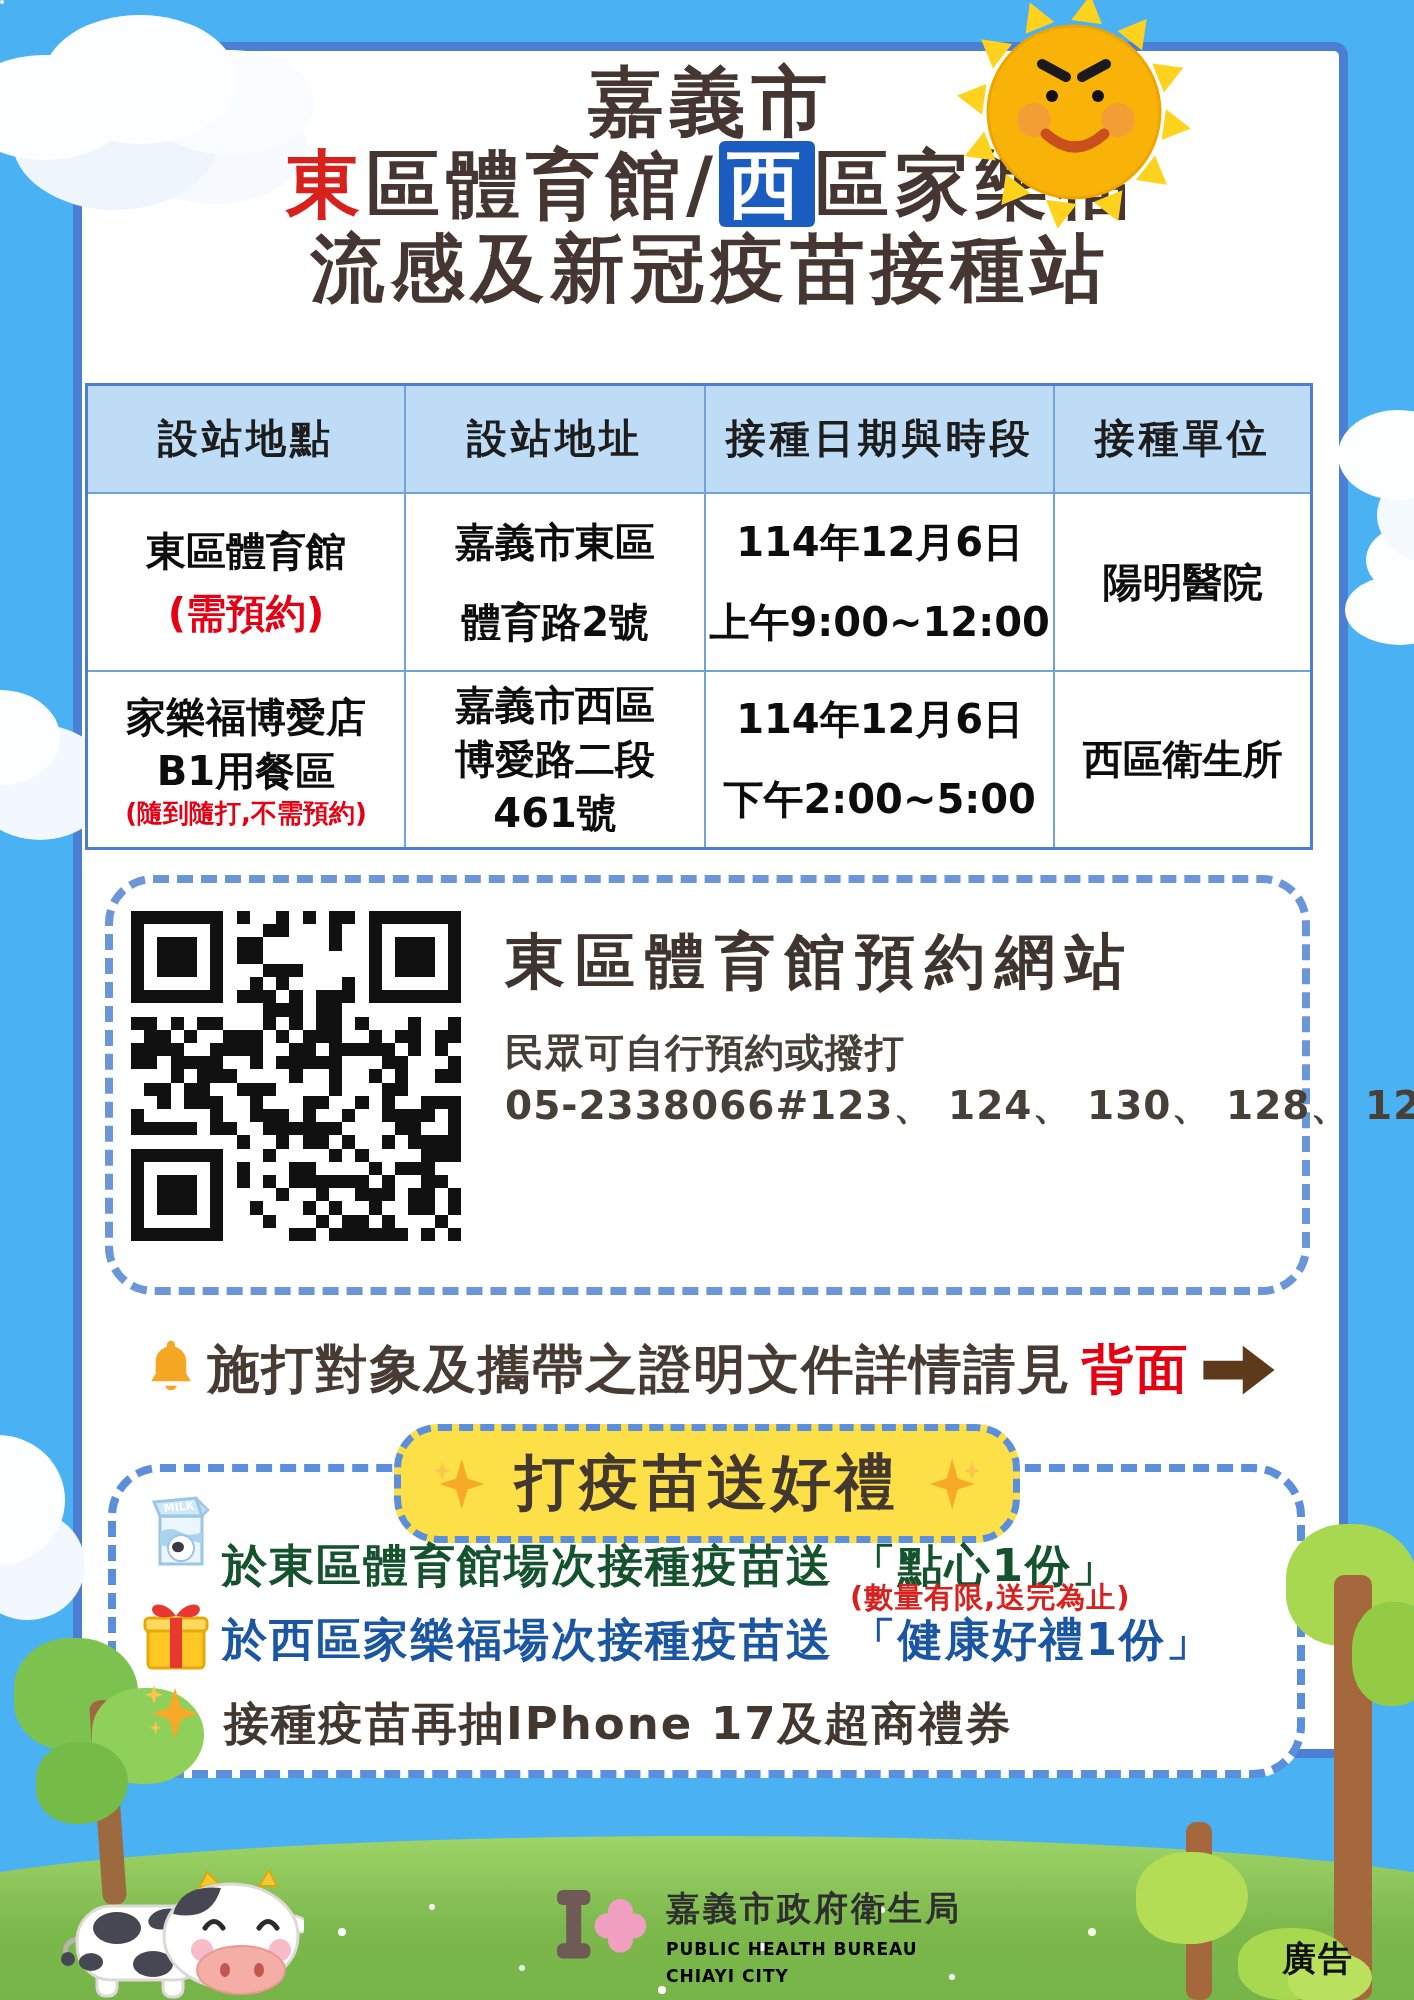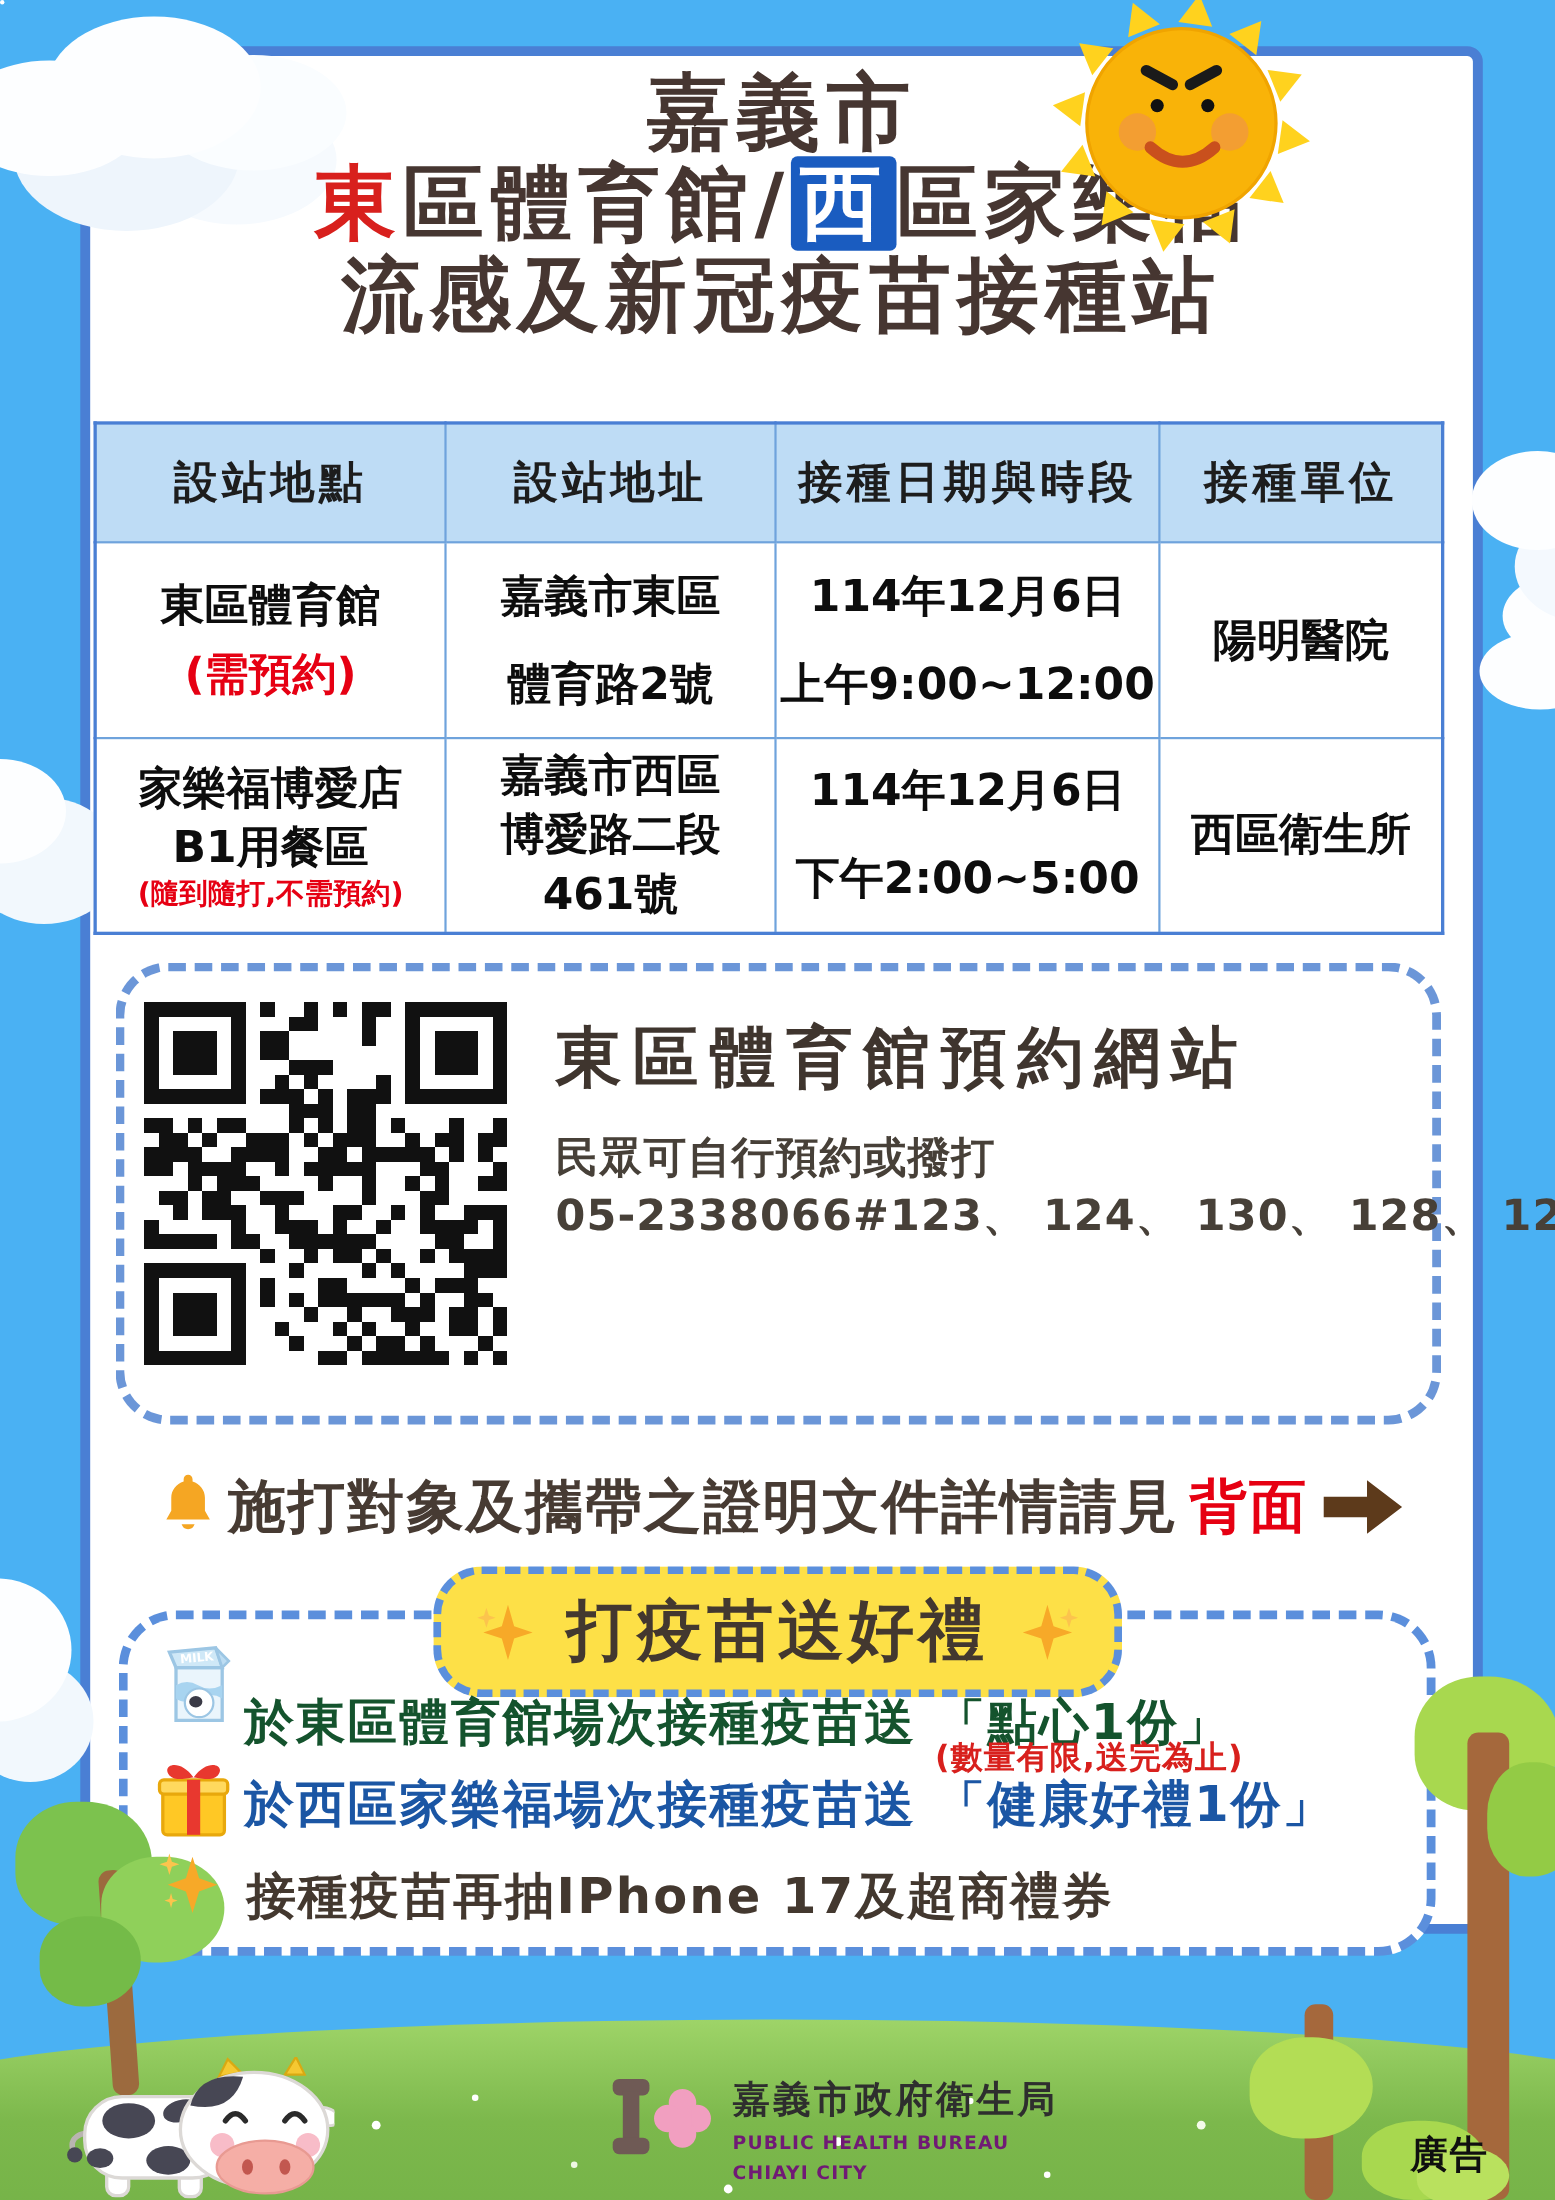--- a/index.html
+++ b/index.html
@@ -105,21 +105,21 @@
   #fol-r1 { left:1286px; top:1524px; width:132px; height:122px; background:#a8d84f; }
   #fol-r2 { left:1352px; top:1602px; width:86px;  height:104px; background:#93cb45; }
   #fol-r3 { left:1136px; top:1852px; width:112px; height:92px;  background:#b3dd55; }
   #fol-r4 { left:1238px; top:1928px; width:112px; height:72px;  background:#a8d84f; }
   #fol-r5 { left:1288px; top:1952px; width:84px;  height:52px;  background:#b9e15e; }
   #cow { left:52px; top:1870px; width:252px; height:130px; z-index:4; }
 
   
   #footer-logo { left:552px; top:1882px; display:flex; align-items:flex-start; gap:18px; z-index:4; }
   #logo-text-zh { font-size:34px; color:#2e2e2e; letter-spacing:3px; margin-top:4px; }
-  .logo-text-en { font-size:17px; color:#701a75; letter-spacing:1px; margin-top:7px; }
+  .logo-text-en { font-size:17px; color:#000000; letter-spacing:1px; margin-top:7px; }
   #ad-label { left:1282px; top:1936px; font-size:34px; color:#101010; z-index:5; letter-spacing:2px; }
 </style>
 </head>
 <body>
 
 <div class="cloud" id="cloud-tl"></div>
 <div class="cloud" id="cloud-left-mid"></div>
 <div class="cloud" id="cloud-right-1"></div>
 <div class="cloud" id="cloud-right-2"></div>
 <div class="cloud" id="cloud-bottom-left"></div>

